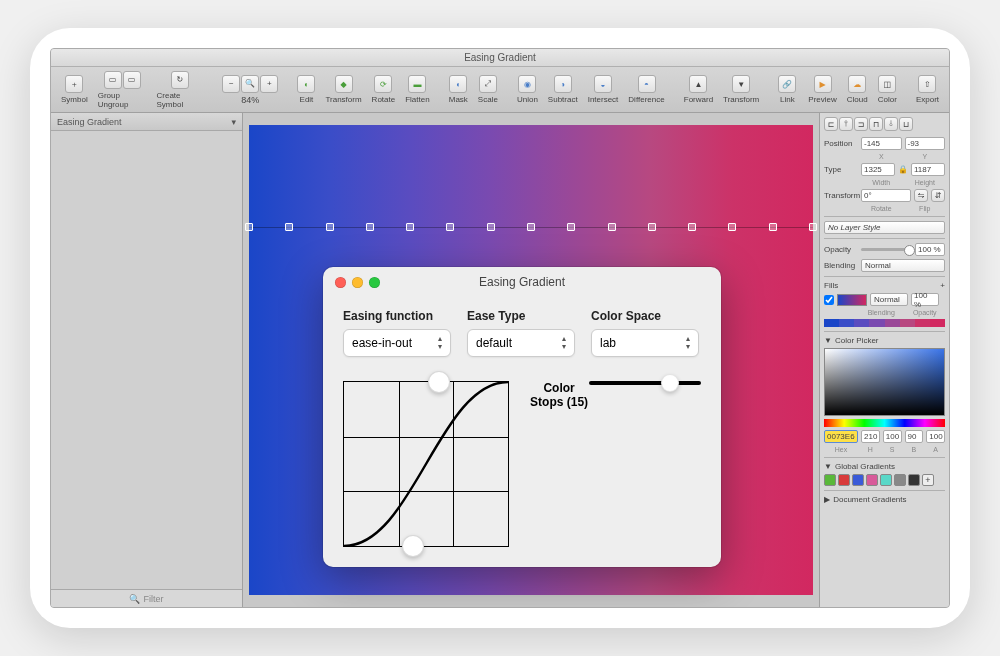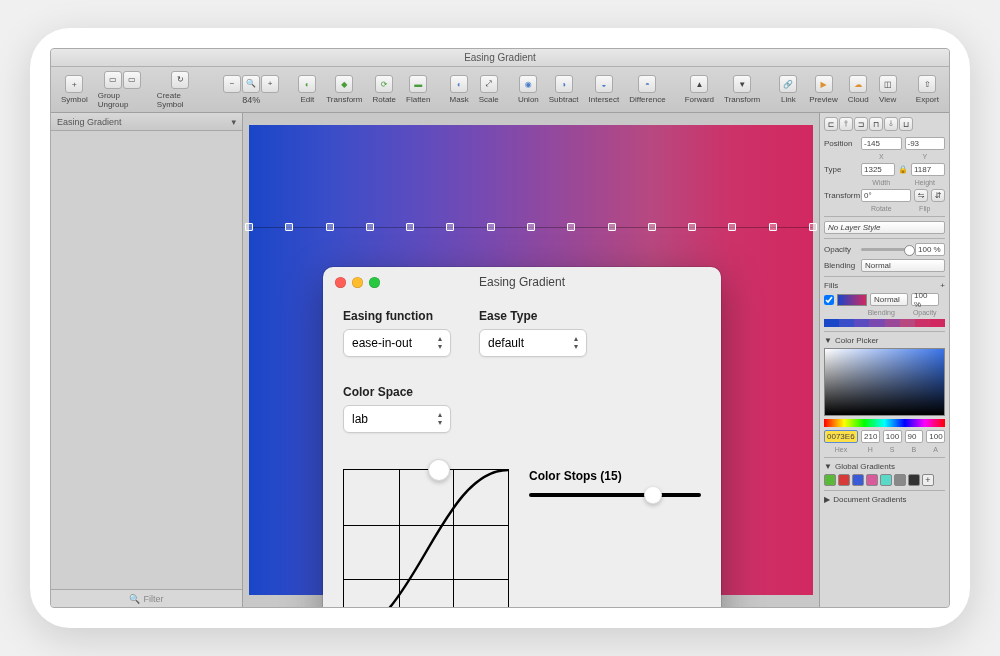--- a/index.html
+++ b/index.html
@@ -53,34 +53,34 @@
 .swatches { display: flex; gap: 2px; margin-top: 3px; flex-wrap: wrap; }
 .swatch { width: 12px; height: 12px; border: 1px solid #888; border-radius: 2px; }
 
 
 .plugin { position: absolute; left: 272px; top: 218px; width: 398px; background: #eeeeee; border-radius: 10px; box-shadow: 0 12px 40px rgba(0,0,0,0.35), 0 0 0 1px rgba(0,0,0,0.1); overflow: hidden; }
 .plugin-title { height: 30px; display: flex; align-items: center; padding: 0 12px; position: relative; }
 .traffic { display: flex; gap: 6px; }
 .tl { width: 11px; height: 11px; border-radius: 50%; box-shadow: inset 0 0 0 0.5px rgba(0,0,0,0.2); }
 .tl.r { background: #ff5f57; } .tl.y { background: #febc2e; } .tl.g { background: #28c840; }
 .plugin-title-text { position: absolute; left: 0; right: 0; text-align: center; font-size: 12px; color: #444; }
-.plugin-body { padding: 12px 20px 20px; display: flex; gap: 28px; flex-wrap: wrap; }
+.plugin-body { padding: 12px 20px 20px; display: flex; gap: 16px; flex-wrap: wrap; }
 .ctrl-col { display: flex; flex-direction: column; gap: 6px; }
 .ctrl-label { font-size: 12px; font-weight: 600; color: #222; }
 .ctrl-select { width: 108px; height: 28px; background: #fff; border: 1px solid #ccc; border-radius: 6px; box-shadow: 0 1px 2px rgba(0,0,0,0.06); display: flex; align-items: center; justify-content: space-between; padding: 0 8px; font-size: 12px; }
 .ctrl-select .arrows { font-size: 8px; line-height: 8px; color: #555; display: flex; flex-direction: column; }
 
 .curve-row { width: 100%; display: flex; gap: 20px; margin-top: 8px; }
 .curve-box { width: 166px; height: 166px; border: 1px solid #000; position: relative; background: #eeeeee; }
 .curve-box .grid-v, .curve-box .grid-h { position: absolute; background: #000; }
 .grid-v { width: 1px; height: 100%; } .grid-h { height: 1px; width: 100%; }
 .curve-svg { position: absolute; inset: 0; }
 .curve-handle { position: absolute; width: 22px; height: 22px; background: #fff; border: 1px solid rgba(0,0,0,0.15); border-radius: 50%; box-shadow: 0 2px 4px rgba(0,0,0,0.2); transform: translate(-50%, -50%); }
 
-.right-col { flex: 1; display: flex; flex-direction: column; }
+.right-col { flex: 1; display: flex; flex-direction: row; text-align: center; }
 .stops-label { font-size: 12px; font-weight: 600; margin-bottom: 10px; }
 .stops-slider { width: 100%; height: 4px; background: #000; border-radius: 2px; position: relative; }
 .stops-thumb { position: absolute; top: 50%; width: 18px; height: 18px; background: #fff; border: 1px solid rgba(0,0,0,0.1); border-radius: 50%; box-shadow: 0 2px 4px rgba(0,0,0,0.2); transform: translate(-50%, -50%); }
 
 .copy-section { margin-top: auto; }
 .copy-label { font-size: 12px; font-weight: 600; margin-bottom: 8px; }
 .icon-buttons { display: flex; gap: 8px; }
 .icon-buttons .spacer { flex: 1; }
 .icon-btn { width: 32px; height: 32px; background: #fff; border: 1px solid #ddd; border-radius: 6px; box-shadow: 0 1px 2px rgba(0,0,0,0.08); display: flex; align-items: center; justify-content: center; }
 </style>
@@ -216,21 +216,21 @@
       <div class="tb-group">
           <div class="tb-icons">
             <div class="tb-icon orange">☁</div>
           </div>
           <span class="tb-label">Cloud</span>
         </div>
       <div class="tb-group">
           <div class="tb-icons">
             <div class="tb-icon">◫</div>
           </div>
-          <span class="tb-label">View</span>
+          <span class="tb-label">Color</span>
         </div>
       <div class="tb-sep"></div>
       <div class="tb-group">
           <div class="tb-icons">
             <div class="tb-icon">⇧</div>
           </div>
           <span class="tb-label">Export</span>
         </div>
     </div>
 

